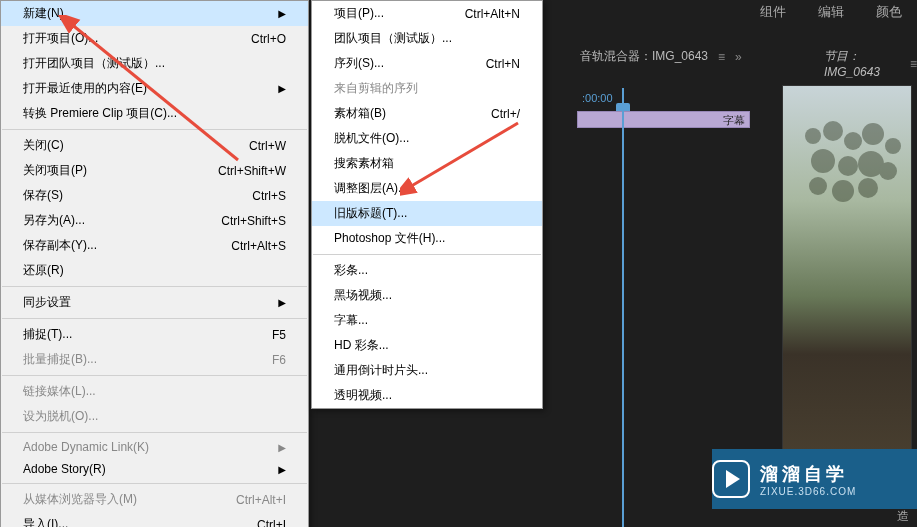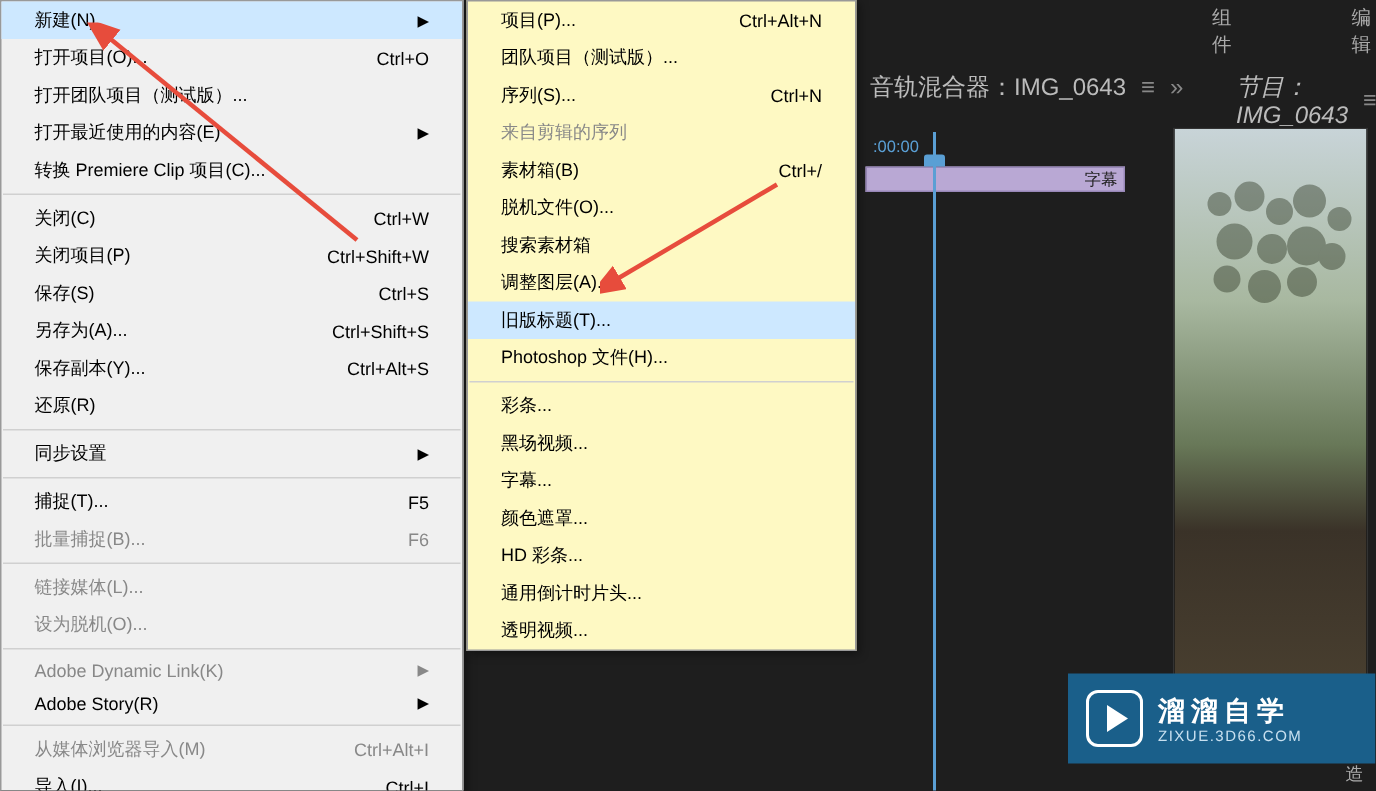--- a/index.html
+++ b/index.html
@@ -1,51 +1,51 @@
 <!DOCTYPE html>
 <html><head>
   <meta charset="utf-8">
   <style>
     * { margin: 0; padding: 0; box-sizing: border-box; font-family: "Microsoft YaHei", sans-serif; }
     body { width: 917px; height: 527px; background: #1e1e1e; overflow: hidden; position: relative; color: #c0c0c0; }
     
     .top-tabs { position: absolute; top: 3px; left: 760px; display: flex; gap: 32px; font-size: 13px; color: #aaa; }
-    .top-tab { cursor: pointer; margin-left: 48px; }
-    
-    .panel-header { position: absolute; top: 48px; display: flex; align-items: center; font-size: 16px; }
+    .top-tab { cursor: pointer; }
+    
+    .panel-header { position: absolute; top: 48px; display: flex; align-items: center; font-size: 12px; }
     .panel-header.audio { left: 580px; }
     .panel-header.program { left: 824px; font-style: italic; }
     .panel-header .title { color: #bbb; }
     .panel-header .hamburger { margin-left: 10px; color: #888; }
     .panel-header .arrows { margin-left: 10px; color: #888; }
     .timecode { position: absolute; top: 92px; left: 582px; color: #5a9fd4; font-size: 11px; }
     .playhead-line { position: absolute; top: 88px; left: 622px; width: 2px; height: 440px; background: #5a9fd4; z-index: 5; }
     .playhead-marker { position: absolute; top: 103px; left: 616px; width: 14px; height: 8px; background: #5a9fd4; border-radius: 2px 2px 0 0; z-index: 6; }
     .subtitle-clip { position: absolute; top: 111px; left: 577px; width: 173px; height: 17px; background: #b9a8d4; color: #222; font-size: 11px; padding: 0 4px; line-height: 17px; border: 1px solid #9888b8; text-align: right; }
     
     .program-monitor { position: absolute; top: 85px; left: 782px; width: 130px; height: 385px; background: #000; border: 1px solid #333; overflow: hidden; }
     .monitor-image { width: 100%; height: 100%; background: linear-gradient(to bottom, #c8d4d8 0%, #a8b8a0 30%, #687858 55%, #3a3228 70%, #4a4030 100%); position: relative; }
     .tree-silhouette { position: absolute; top: 30px; left: 10px; width: 120px; height: 180px; opacity: 0.7; }
     .timecode-overlay { position: absolute; bottom: 8px; right: 8px; color: #5a9fd4; font-size: 11px; font-family: monospace; }
     
     .menu-main { position: absolute; top: 0; left: 0; width: 309px; background: #f0f0f0; border: 1px solid #999; box-shadow: 2px 2px 6px rgba(0,0,0,0.4); }
-    .menu-sub { position: absolute; top: 0; left: 311px; width: 260px; background: #fef9c3; border: 1px solid #999; box-shadow: 2px 2px 6px rgba(0,0,0,0.4); }
+    .menu-sub { position: absolute; top: 0; left: 311px; width: 232px; background: #ffffff; border: 1px solid #999; box-shadow: 2px 2px 6px rgba(0,0,0,0.4); }
     .menu-item { display: flex; justify-content: space-between; align-items: center; padding: 4px 22px 4px 22px; font-size: 12px; color: #000; cursor: pointer; position: relative; }
     .menu-item.highlighted { background: #cde8ff; }
     .menu-item.disabled { color: #888; }
     .menu-item .arrow { font-size: 10px; color: #000; }
     .menu-item.disabled .arrow { color: #888; }
     .menu-sep { height: 1px; background: #d0d0d0; margin: 3px 1px; }
     .shortcut { color: #000; font-size: 12px; }
     .menu-item.disabled .shortcut { color: #888; }
     
     .arrow-red-1 { position: absolute; top: 15px; left: 58px; z-index: 100; pointer-events: none; }
     .arrow-red-2 { position: absolute; top: 120px; left: 400px; z-index: 100; pointer-events: none; }
     
-    .watermark { position: absolute; bottom: 18px; right: 0; width: 205px; height: 60px; background: #1a5f8a; display: flex; align-items: center; padding: 0 12px; z-index: 50;}
+    .watermark { position: absolute; bottom: 18px; right: 0; width: 205px; height: 60px; background: #1a5f8a; display: flex; align-items: center; padding: 0 0; z-index: 50;}
     .watermark-icon { width: 38px; height: 38px; border: 2px solid #fff; border-radius: 8px; display: flex; align-items: center; justify-content: center; margin-right: 10px; }
     .watermark-icon .play { width: 0; height: 0; border-left: 14px solid #fff; border-top: 9px solid transparent; border-bottom: 9px solid transparent; margin-left: 4px; }
     .watermark-text { display: flex; flex-direction: column; color: #fff; }
     .watermark-text .cn { font-size: 18px; font-weight: bold; letter-spacing: 4px; }
     .watermark-text .en { font-size: 10px; letter-spacing: 1px; color: #c8e0f0; }
     
     .bottom-text { position: absolute; bottom: 2px; right: 8px; font-size: 12px; color: #aaa; }
   </style>
 </head>
 <body>
@@ -266,24 +266,20 @@
     </div>
     <div class="menu-item">
       <span>黑场视频...</span>
       <span style="display: flex; align-items: center; gap: 8px;"></span>
     </div>
     <div class="menu-item">
       <span>字幕...</span>
       <span style="display: flex; align-items: center; gap: 8px;"></span>
     </div>
     <div class="menu-item">
-      <span>颜色遮罩...</span>
-      <span style="display: flex; align-items: center; gap: 8px;"></span>
-    </div>
-    <div class="menu-item">
       <span>HD 彩条...</span>
       <span style="display: flex; align-items: center; gap: 8px;"></span>
     </div>
     <div class="menu-item">
       <span>通用倒计时片头...</span>
       <span style="display: flex; align-items: center; gap: 8px;"></span>
     </div>
     <div class="menu-item">
       <span>透明视频...</span>
       <span style="display: flex; align-items: center; gap: 8px;"></span>

